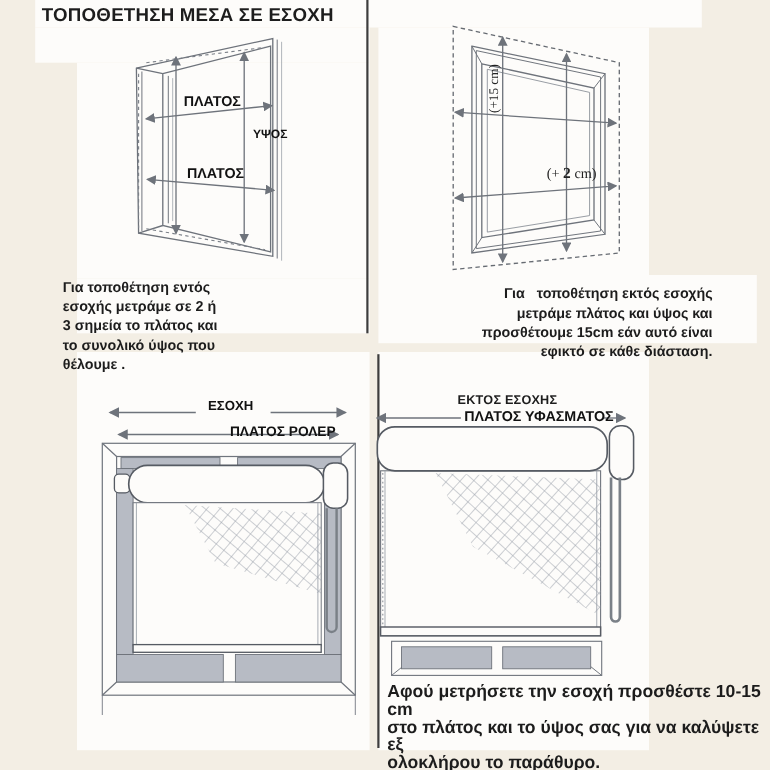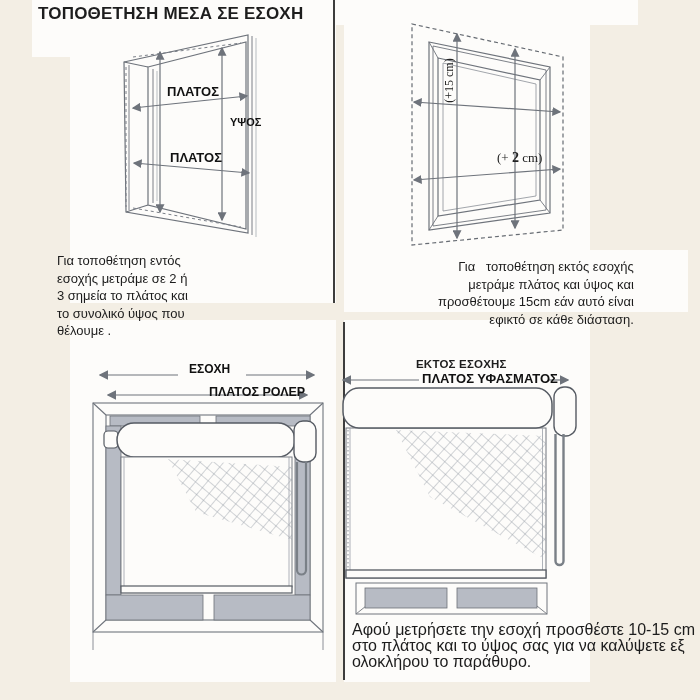--- a/index.html
+++ b/index.html
@@ -5,21 +5,21 @@
   html,body{margin:0;padding:0;}
   .page{
     position:relative;width:700px;height:700px;overflow:hidden;
     background:#f3eee4;
     font-family:"Liberation Sans", sans-serif;
   }
   .panel{position:absolute;background:#fdfcfa;}
   .divider{position:absolute;width:2px;background:#3d3d3d;}
   .lbl{position:absolute;font-weight:700;color:#111;white-space:nowrap;}
   .title{position:absolute;font-weight:700;color:#1d1d1d;letter-spacing:.2px;white-space:nowrap;}
-  .caption{position:absolute;font-weight:400;color:#1c1c1c;white-space:pre-wrap;}
+  .caption{position:absolute;font-weight:700;color:#1c1c1c;white-space:pre-wrap;}
   .serif-lbl{position:absolute;font-family:"Liberation Serif", serif;color:#222;white-space:pre;}
   svg{position:absolute;overflow:visible;}
 </style>
 </head>
 <body>
 
 <div class="page">
 
   <div class="panel" style="left:32px;top:0;width:606px;height:25px;"></div>
   <div class="panel" style="left:32px;top:25px;width:304px;height:32px;"></div>

